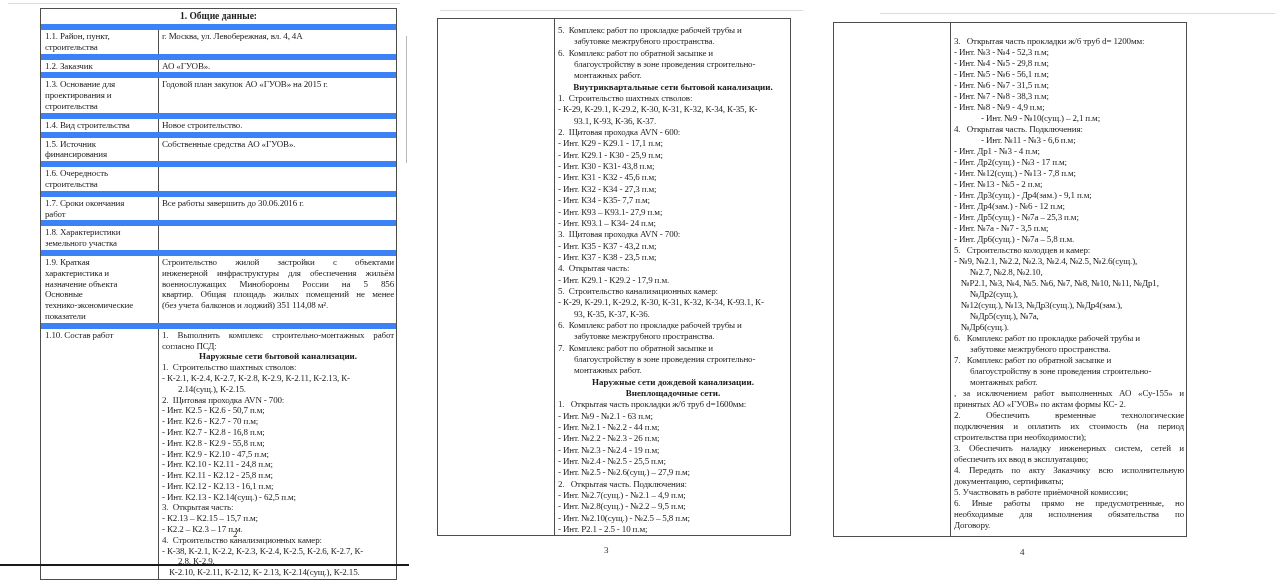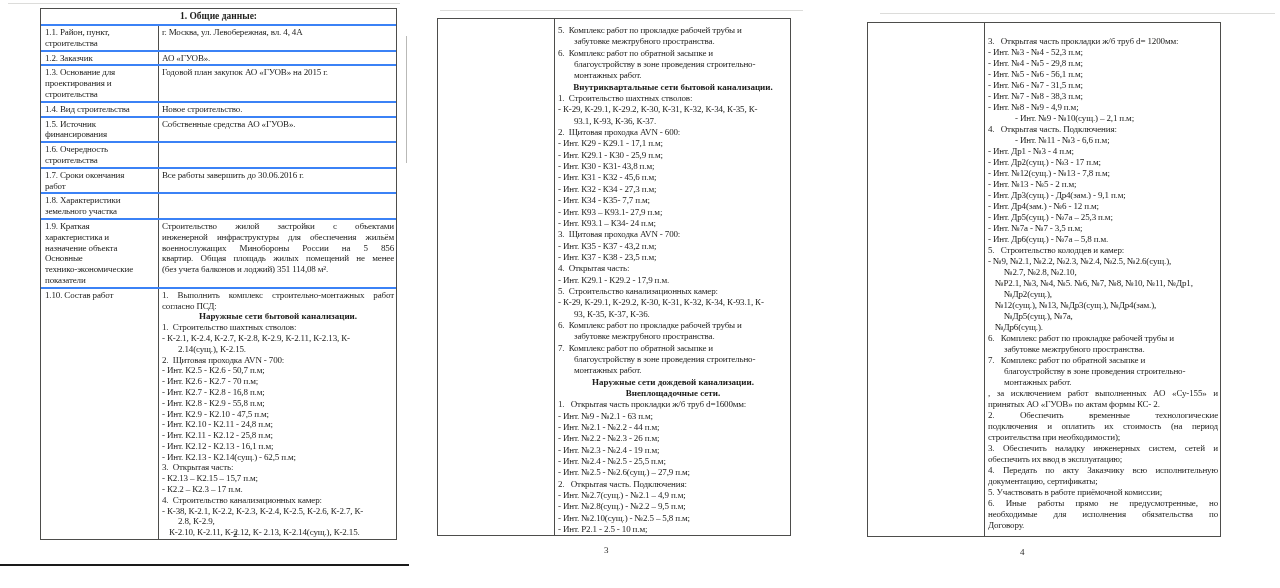--- a/index.html
+++ b/index.html
@@ -15,28 +15,28 @@
     border:1px solid #4d4d4b;
     box-sizing:border-box;
     font-size:9px;
   }
   
   #t1{left:40px;top:8px;width:357px;}
   #t1 .t-title{
     font-weight:bold;text-align:center;font-size:9.5px;
     padding:2px 0 2px 0;line-height:11px;
   }
-  .t-row{display:flex;border-top:2px solid #3b82f6;}
+  .t-row{display:flex;border-top:6px solid #3b82f6;}
   .lbl{width:118px;flex:0 0 118px;border-right:1px solid #4d4d4b;
        padding:1px 2px 1px 4px;box-sizing:border-box;overflow:hidden;}
   .val{flex:1;padding:1px 2px 1px 3px;overflow:hidden;}
   #t1 .line{line-height:10.8px;}
   
   #t2{left:437px;top:18px;width:354px;height:518px;display:flex;}
-  #t3{left:867px;top:22px;width:354px;height:515px;display:flex;}
+  #t3{left:833px;top:22px;width:354px;height:515px;display:flex;}
   .lbl2{flex:0 0 117px;border-right:1px solid #4d4d4b;box-sizing:border-box;}
   .val2{flex:1;padding:6px 2px 0 3px;overflow:hidden;}
   #t3 .val2{padding-top:13px;}
   #t2 .line{line-height:11.35px;}
   #t3 .line{line-height:11px;}
   
   .line{white-space:pre;letter-spacing:-0.15px;}
   .line.i0{padding-left:7px;}
   .line.i {padding-left:16px;}
   .line.i2{padding-left:27px;}

